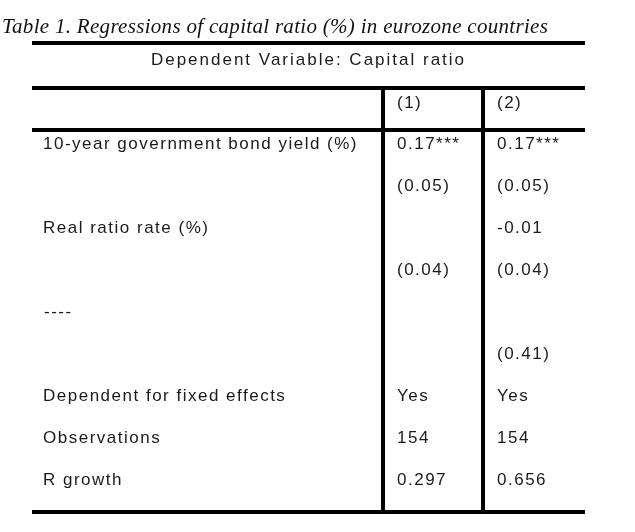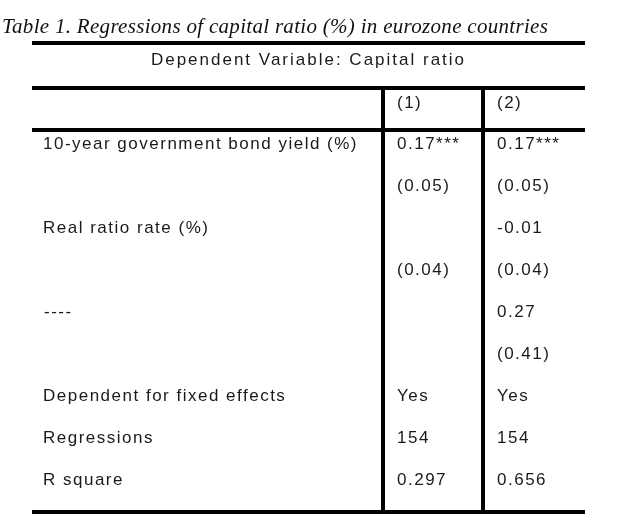--- a/index.html
+++ b/index.html
@@ -110,39 +110,38 @@
           <div class="cell label">Real ratio rate (%)</div>
           <div class="cell col">-0.01</div>
         </div>
         <div class="row">
           <div class="cell label"></div>
           <div class="cell col">(0.04)</div>
           <div class="cell col">(0.04)</div>
         </div>
         <div class="row">
           <div class="cell col">----</div>
-          <div class="cell col">0.27</div>
         </div>
         <div class="row">
           <div class="cell label"></div>
           <div class="cell col"></div>
           <div class="cell col">(0.41)</div>
         </div>
         <div class="row">
           <div class="cell label">Dependent for fixed effects</div>
           <div class="cell col">Yes</div>
           <div class="cell col">Yes</div>
         </div>
         <div class="row">
-          <div class="cell label">Regressions</div>
+          <div class="cell label">Observations</div>
           <div class="cell col">154</div>
           <div class="cell col">154</div>
         </div>
         <div class="row">
-          <div class="cell label">R square</div>
+          <div class="cell label">R growth</div>
           <div class="cell col">0.297</div>
           <div class="cell col">0.656</div>
         </div>
       </div>
 
     <div class="rule r-bottom"></div>
 
   </div>
 </div>
 

